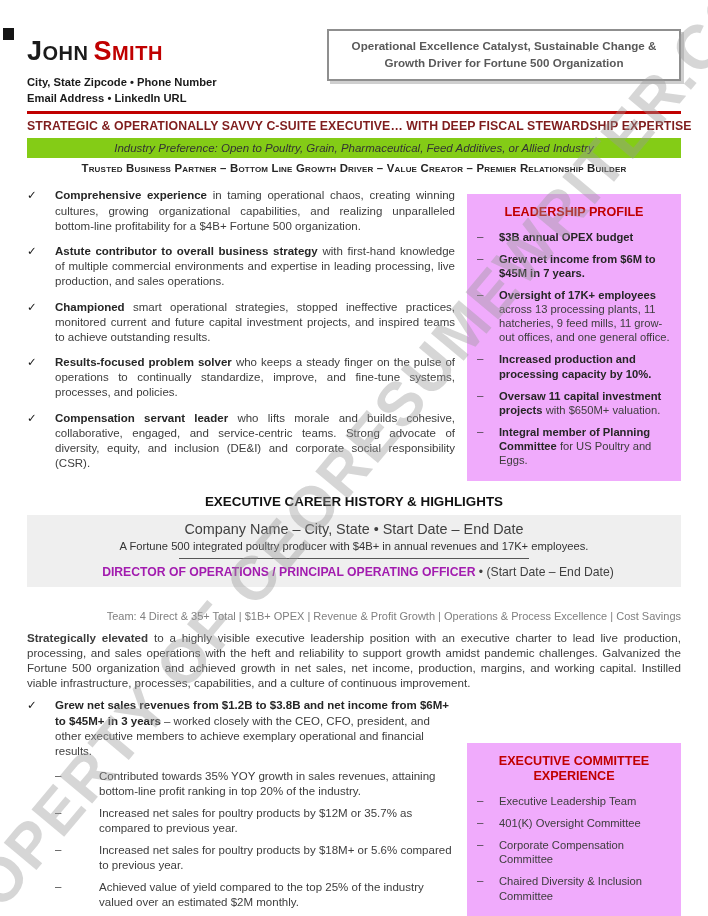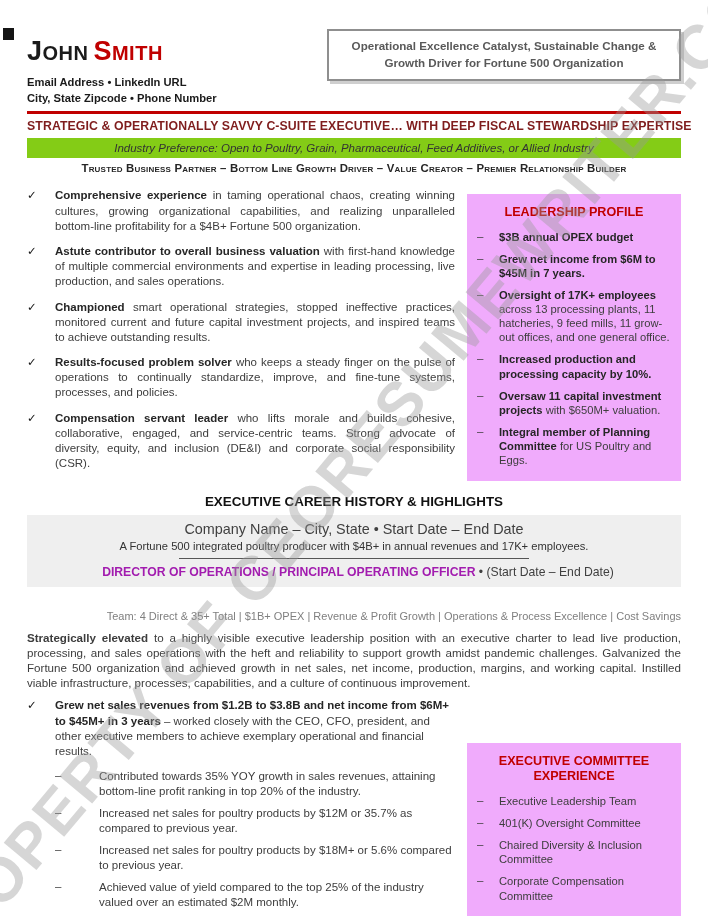--- a/index.html
+++ b/index.html
@@ -100,41 +100,41 @@
 <div class="page">
   <div class="artifact"></div>
   <div class="watermark">PROPERTY OF CEORESUMEWRITER.COM</div>
 
   <div class="content">
 
     <div class="header">
       <div>
         <div class="name"><span class="n-big">J</span><span class="n-small">OHN</span> <span class="n-big red">S</span><span class="n-small red">MITH</span></div>
         <div class="contact">
+          <div>City, State Zipcode • Phone Number</div>
           <div>Email Address • LinkedIn URL</div>
-          <div>City, State Zipcode • Phone Number</div>
         </div>
       </div>
       <div class="tagline-box">Operational Excellence Catalyst, Sustainable Change &amp; Growth Driver for Fortune 500 Organization</div>
     </div>
 
     <div class="redrule"></div>
     <div class="headline">STRATEGIC &amp; OPERATIONALLY SAVVY C-SUITE EXECUTIVE… WITH DEEP FISCAL STEWARDSHIP EXPERTISE</div>
     <div class="banner">Industry Preference: Open to Poultry, Grain, Pharmaceutical, Feed Additives, or Allied Industry</div>
     <div class="valueline">Trusted Business Partner – Bottom Line Growth Driver – Value Creator – Premier Relationship Builder</div>
 
     <div class="two-col sec1">
       <div class="col-left">
         <div class="bullet">
           <span class="check"></span>
           <p><b>Comprehensive experience</b> <span>in taming operational chaos, creating winning cultures, growing organizational capabilities, and realizing unparalleled bottom-line profitability for a $4B+ Fortune 500 organization.</span></p>
         </div>
         <div class="bullet">
           <span class="check"></span>
-          <p><b>Astute contributor to overall business valuation</b> <span>with first-hand knowledge of multiple commercial environments and expertise in leading processing, live production, and sales operations.</span></p>
+          <p><b>Astute contributor to overall business strategy</b> <span>with first-hand knowledge of multiple commercial environments and expertise in leading processing, live production, and sales operations.</span></p>
         </div>
         <div class="bullet">
           <span class="check"></span>
           <p><b>Championed</b> <span>smart operational strategies, stopped ineffective practices, monitored current and future capital investment projects, and inspired teams to achieve outstanding results.</span></p>
         </div>
         <div class="bullet">
           <span class="check"></span>
           <p><b>Results-focused problem solver</b> <span>who keeps a steady finger on the pulse of operations to continually standardize, improve, and fine-tune systems, processes, and policies.</span></p>
         </div>
         <div class="bullet">
@@ -217,23 +217,23 @@
         <div class="side-item">
           <span class="dash"></span>
           <p>Executive Leadership Team</p>
         </div>
         <div class="side-item">
           <span class="dash"></span>
           <p>401(K) Oversight Committee</p>
         </div>
         <div class="side-item">
           <span class="dash"></span>
+          <p>Corporate Compensation Committee</p>
+        </div>
+        <div class="side-item">
+          <span class="dash"></span>
           <p>Chaired Diversity &amp; Inclusion Committee</p>
-        </div>
-        <div class="side-item">
-          <span class="dash"></span>
-          <p>Corporate Compensation Committee</p>
         </div>
       </div>
     </div>
 
   </div>
 </div>
 
 </body></html>

